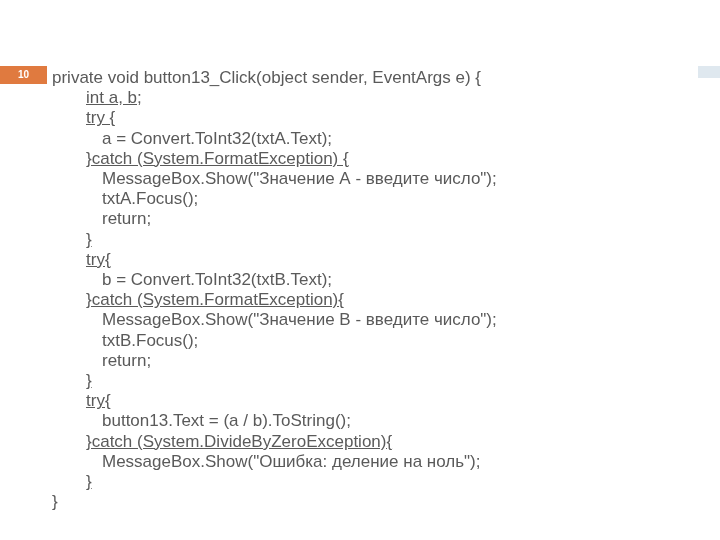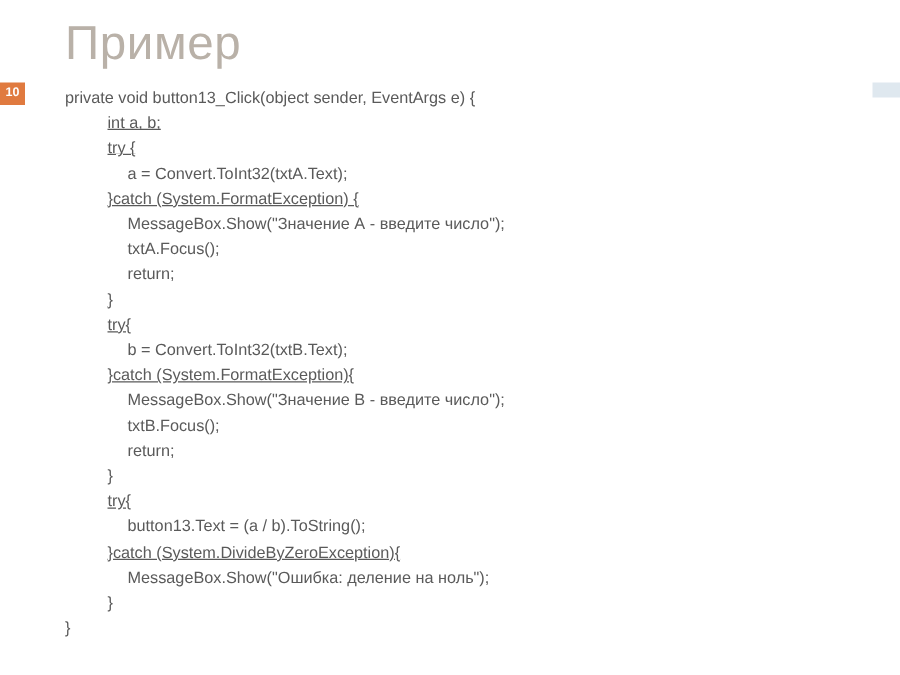--- a/index.html
+++ b/index.html
@@ -23,51 +23,50 @@
     top: 14px;
     font-size: 38px;
     color: #b9b1a8;
     letter-spacing: 0.5px;
     font-weight: 400;
   }
   .page-badge {
     position: absolute;
     left: 0;
     top: 66px;
-    width: 20px;
+    width: 47px;
     height: 18px;
     background: #e07a3f;
     color: #fff;
     font-size: 10px;
     line-height: 18px;
     text-align: center;
     font-weight: bold;
   }
   .side-tab {
     position: absolute;
     right: 0;
     top: 66px;
     width: 22px;
     height: 12px;
     background: #dfe8ef;
   }
   .code {
     position: absolute;
     left: 52px;
     top: 68px;
-    font-size: 13px;
+    font-size: 17px;
     line-height: 20.2px;
     color: #5a5a5a;
     white-space: pre;
     font-family: Arial, Helvetica, sans-serif;
   }
   .i1 { padding-left: 34px; display:inline-block;text-decoration:underline;}
   .i2 { padding-left: 50px; display:inline-block;}
 </style>
 </head>
 <body>
 
 <div class="slide">
-  <div class="title">Пример</div>
   <div class="page-badge">10</div>
   <div class="side-tab"></div>
   <div class="code" id="code-block"><div><span>private void button13_Click(object sender, EventArgs e) {</span></div><div><span class="i1">int a, b;</span></div><div><span class="i1">try {</span></div><div><span class="i2">a = Convert.ToInt32(txtA.Text);</span></div><div><span class="i1">}catch (System.FormatException) {</span></div><div><span class="i2">MessageBox.Show("Значение А - введите число");</span></div><div><span class="i2">txtA.Focus();</span></div><div><span class="i2">return;</span></div><div><span class="i1">}</span></div><div><span class="i1">try{</span></div><div><span class="i2">b = Convert.ToInt32(txtB.Text);</span></div><div><span class="i1">}catch (System.FormatException){</span></div><div><span class="i2">MessageBox.Show("Значение B - введите число");</span></div><div><span class="i2">txtB.Focus();</span></div><div><span class="i2">return;</span></div><div><span class="i1">}</span></div><div><span class="i1">try{</span></div><div><span class="i2">button13.Text = (a / b).ToString();</span></div><div><span class="i1">}catch (System.DivideByZeroException){</span></div><div><span class="i2">MessageBox.Show("Ошибка: деление на ноль");</span></div><div><span class="i1">}</span></div><div><span>}</span></div></div>
 </div>
 
 </body></html>

